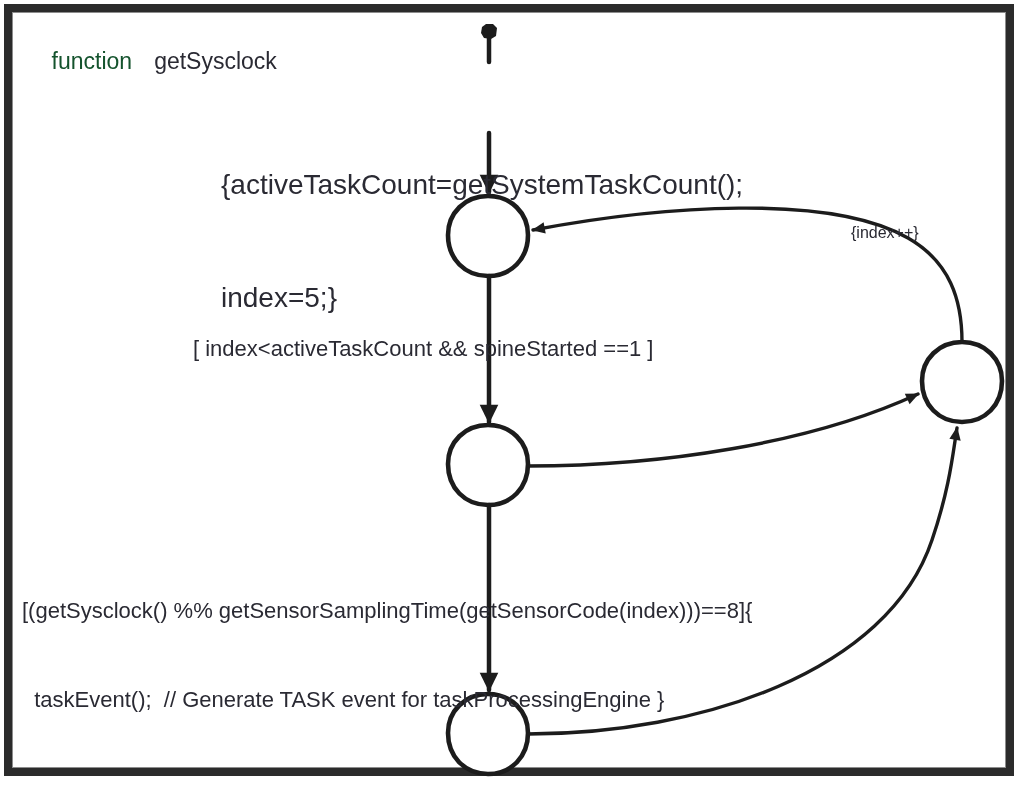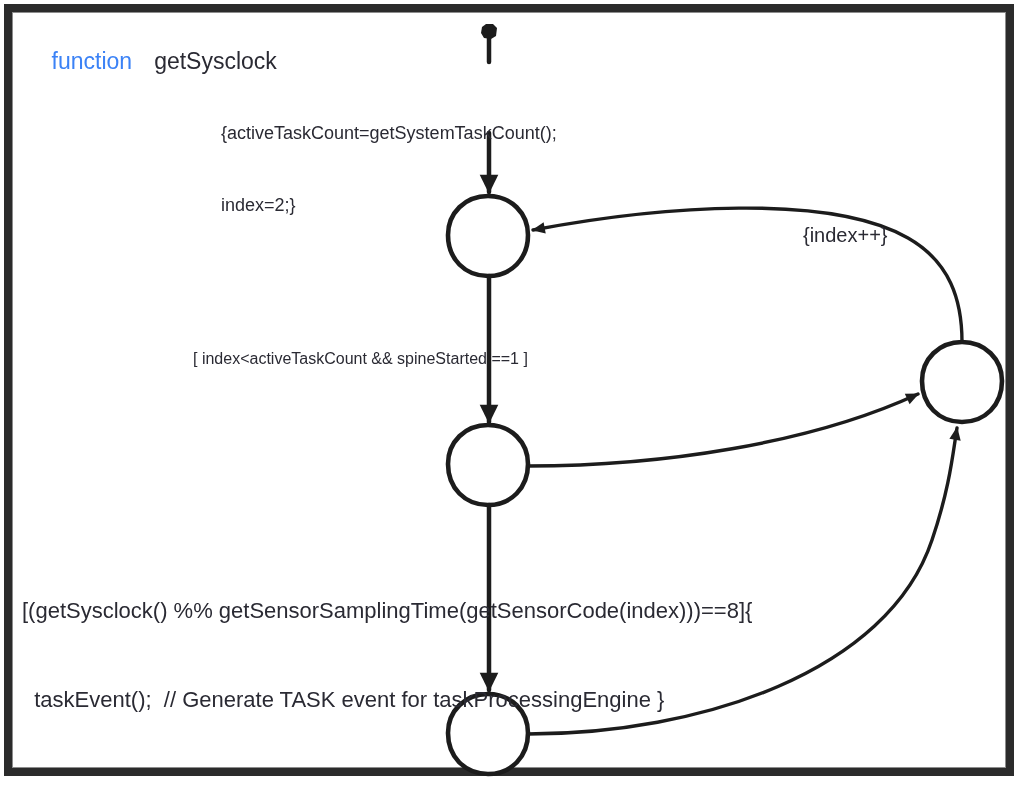--- a/index.html
+++ b/index.html
@@ -77,50 +77,50 @@
 
   
   .lbl {
     position: absolute;
     color: #2a2a33;
     font-family: "Liberation Sans", sans-serif;
     white-space: pre;
     line-height: 1.35;
   }
   .lbl-title-kw {
-    color: #3b82f6;
+    color: #14532d;
   }
   #title-row {
     left: 26px;
     top: 15px;
     font-size: 23px;
   }
   #title-row .gap {
     display: inline-block;
     width: 22px;
   }
   #entry-action {
     left: 221px;
-    top: 72px;
-    font-size: 18px;
+    top: 90px;
+    font-size: 28px;
   }
   #guard-loop {
     left: 193px;
-    top: 348px;
-    font-size: 16px;
+    top: 334px;
+    font-size: 22px;
   }
   #body-action {
     left: 22px;
     top: 537px;
     font-size: 22px;
   }
   #incr-action {
-    left: 803px;
+    left: 851px;
     top: 222px;
-    font-size: 20px;
+    font-size: 16px;
   }
 </style>
 </head>
 <body>
 
 <div id="canvas">
 
   <div class="frame-outer"></div>
   <div class="frame-inner-hair"></div>
 
@@ -175,21 +175,21 @@
 
     <path class="stroke-thin" marker-end="url(#arrowSlim)" d="M 962 342 C 962 300 950 262 908 238 C 830 193 660 206 533 230"></path>
   </svg>
 
   <div class="lbl" id="title-row">
     <span class="lbl-title-kw">function</span><span class="gap"></span><span>getSysclock</span>
   </div>
 
   <div class="lbl" id="entry-action">
     <div>{activeTaskCount=getSystemTaskCount();</div>
-    <div>index=2;}</div>
+    <div>index=5;}</div>
   </div>
 
   <div class="lbl" id="guard-loop">[ index&lt;activeTaskCount &amp;&amp; spineStarted ==1 ]</div>
 
   <div class="lbl" id="body-action">
     <div>[(getSysclock() %% getSensorSamplingTime(getSensorCode(index)))==8]{</div>
     <div>  taskEvent();  // Generate TASK event for taskProcessingEngine }</div>
   </div>
 
   <div class="lbl" id="incr-action">{index++}</div>

